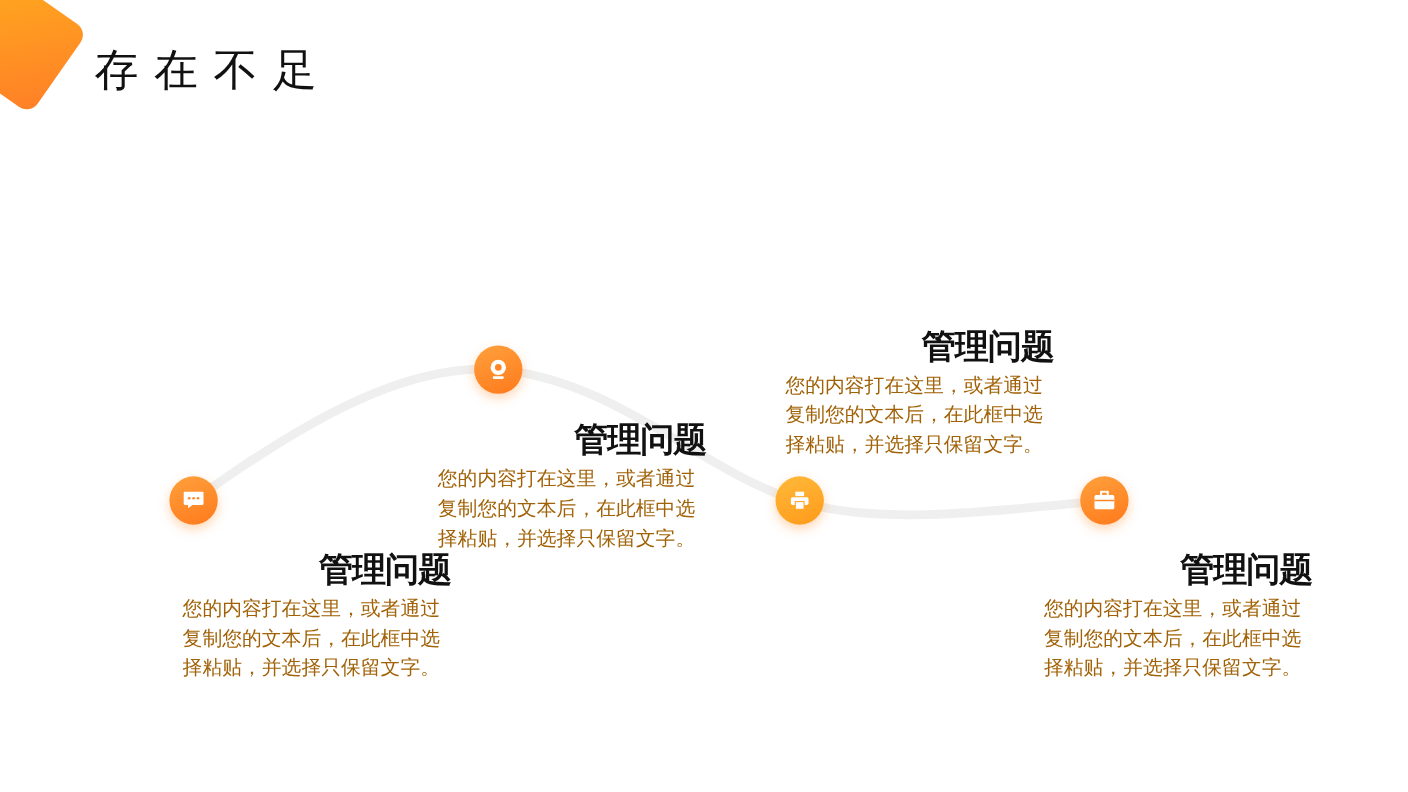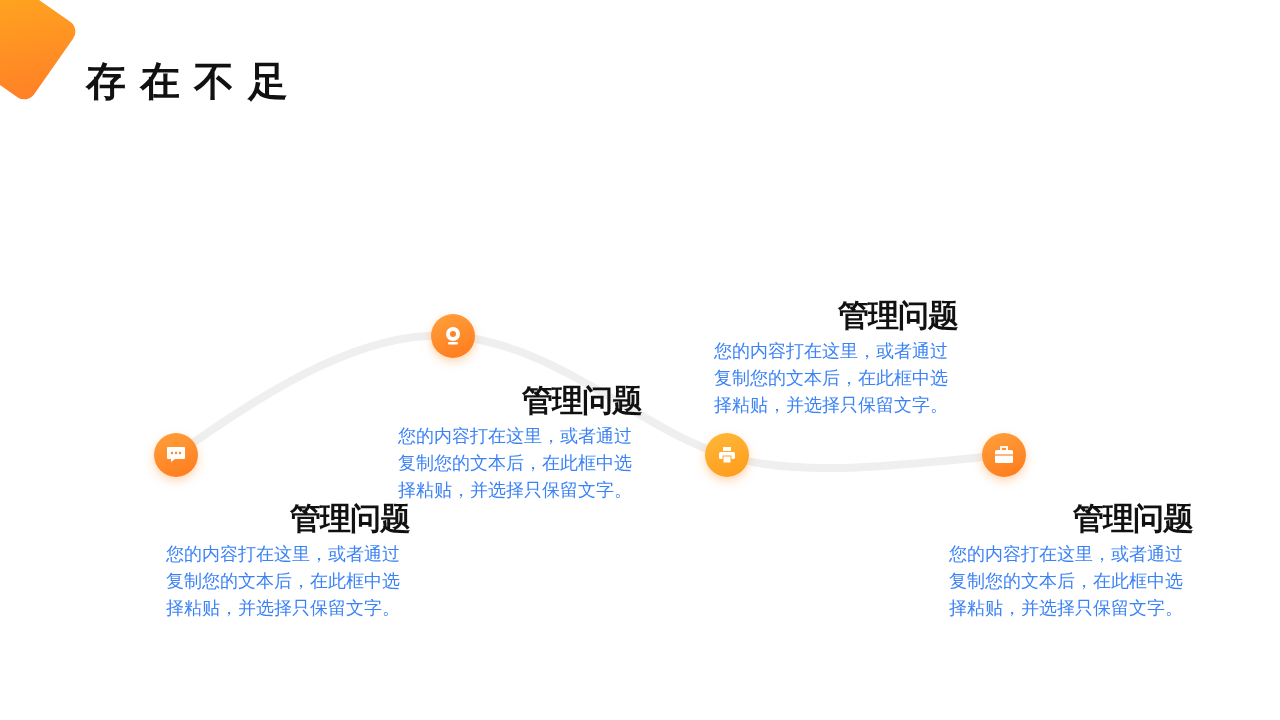--- a/index.html
+++ b/index.html
@@ -12,39 +12,39 @@
       position: absolute; left: -40px; top: -40px;
       width: 92px; height: 92px;
       border-radius: 12px;
       background: linear-gradient(135deg, #ffaa1e 0%, #ff7f27 100%);
       transform: rotate(35deg);
       transform-origin: center;
       left: -30px; top: -6px;
     }
     .page-title {
       position: absolute; left: 86px; top: 38px;
-      font-size: 40px; font-weight: bold; color: #111;
-      letter-spacing: 14px; line-height: 52px; margin-top: 17px;
+      font-size: 40px; font-weight: normal; color: #111;
+      letter-spacing: 14px; line-height: 52px;
     }
     svg.curve { position: absolute; left: 0; top: 0; }
     .node {
       position: absolute; width: 44px; height: 44px; border-radius: 50%;
       background: linear-gradient(160deg, #ffa03c 0%, #ff7a1c 100%);
       box-shadow: 0 4px 10px rgba(255,140,40,0.35);
       display: flex; align-items: center; justify-content: center;
     }
     .node.yellow { background: linear-gradient(160deg, #ffb93a 0%, #ff9a1a 100%); }
     .node svg { display: block; }
     .item { position: absolute; width: 260px; text-align: right; }
     .item-title {
       font-size: 31px; font-weight: bold; color: #111; line-height: 40px;
       margin-bottom: 2px; letter-spacing: -1px;
     }
     .item-desc {
-      font-size: 18px; color: #3b82f6; line-height: 27px; width: 250px;
+      font-size: 18px; color: #a16207; line-height: 27px; width: 250px;
     }
   </style>
 </head>
 <body>
 
 <div class="corner-shape"></div>
 <div class="page-title">存在不足</div>
 
 <svg class="curve" width="1280" height="720">
   <path d="M176 455 C 280 380, 370 330, 453 336 C 560 345, 640 430, 727 456 C 800 478, 900 465, 1004 455" fill="none" stroke="#efefef" stroke-width="8" stroke-linecap="round"></path>

